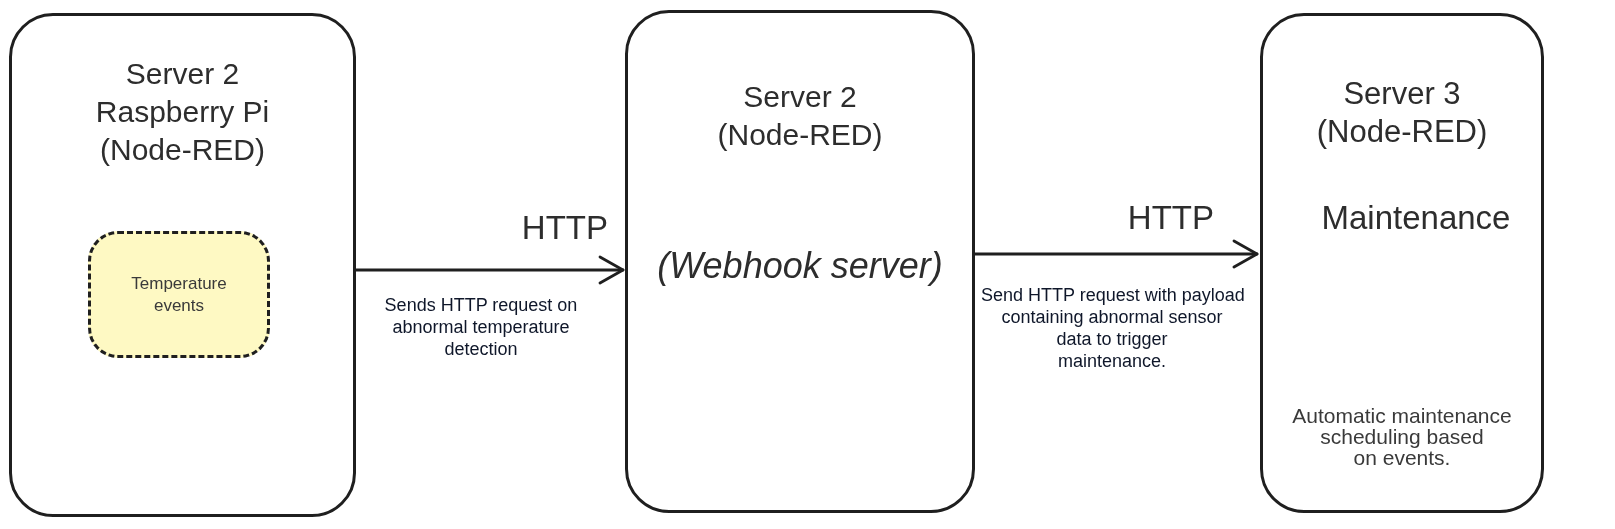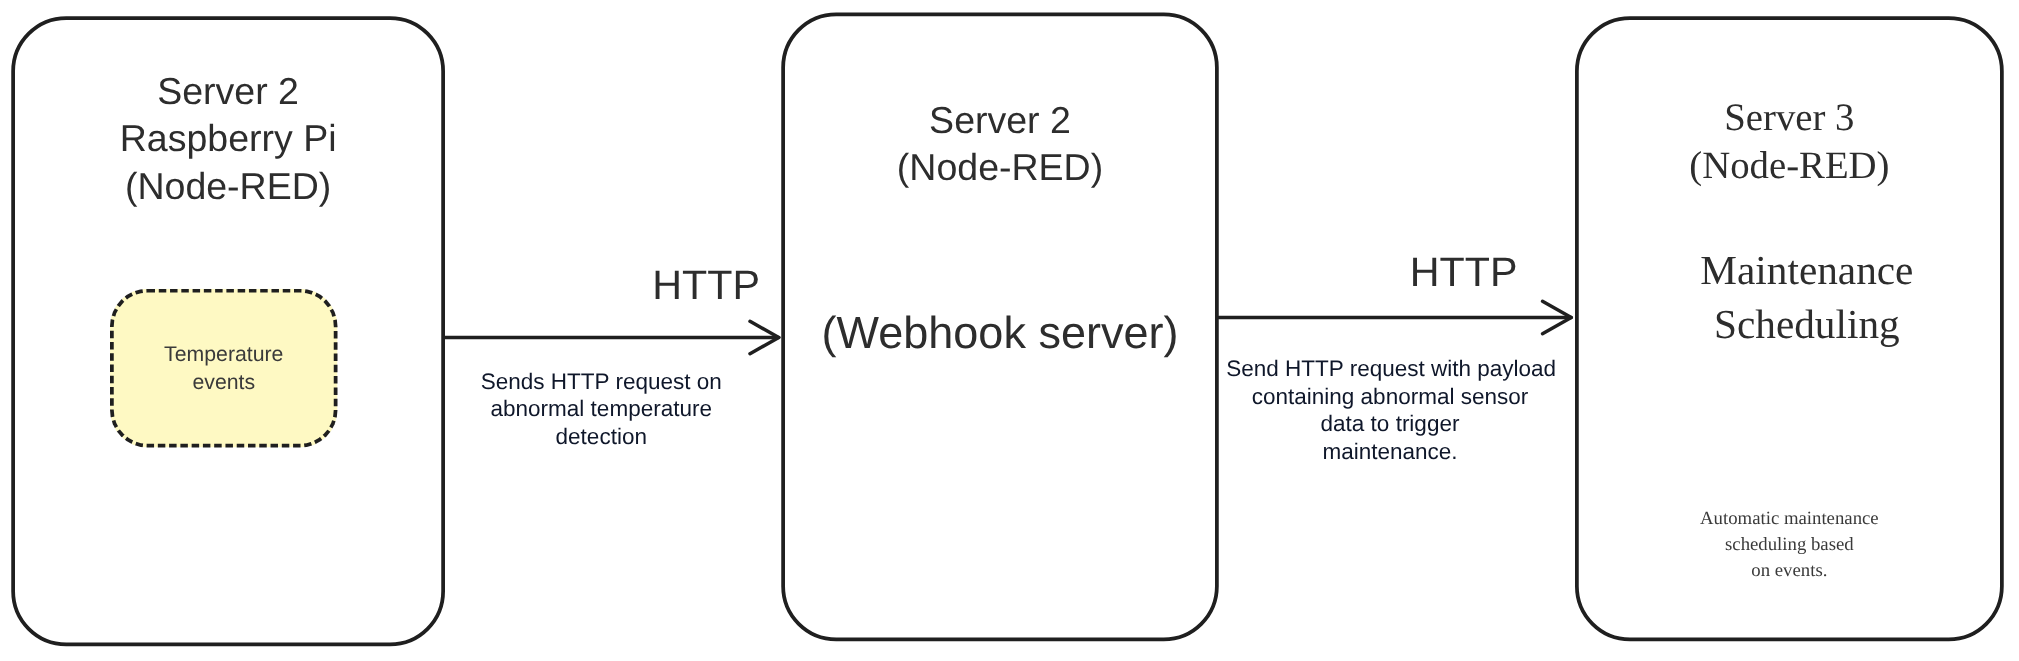--- a/index.html
+++ b/index.html
@@ -14,21 +14,21 @@
   }
   .node {
     position: absolute;
     border: 3px solid #1f1f1f;
     border-radius: 44px;
     background: #ffffff;
     box-sizing: border-box;
   }
   .node-left  { left: 9px;    top: 13px; width: 347px; height: 504px; }
   .node-mid   { left: 625px;  top: 10px; width: 350px; height: 503px; }
-  .node-right { left: 1260px; top: 13px; width: 343px; height: 500px; font-family: Liberation Serif, serif; }
+  .node-right { left: 1260px; top: 13px; width: 284px; height: 500px; }
 
   .title {
     position: absolute; left: 0; right: 0;
     text-align: center;
     font-size: 30px; line-height: 38px;
     color: #2d2d2d;
   }
   .title-left  { top: 39px; }
   .title-mid   { top: 65px; }
   .title-right { top: 59px; font-size: 31px; }
@@ -47,32 +47,33 @@
     text-align: center;
     font-size: 17px; line-height: 22px;
     color: #3a3a3a;
   }
 
   .subtitle-mid {
     position: absolute; left: 0; right: 0; top: 231px;
     text-align: center;
     font-size: 36px; line-height: 44px;
     color: #2d2d2d;
+    font-style: italic;
   }
   .system-block {
     position: absolute; left: 0; right: 0; top: 180px;
     text-align: center;
     font-size: 33px; line-height: 43px;
     color: #2d2d2d;
     margin-left: 28px;
   }
   .note-block {
     position: absolute; left: 0; right: 0; top: 389px;
     text-align: center;
-    font-size: 15px; line-height: 21px;
+    font-size: 21px; line-height: 21px;
     color: #3a3a3a;
   }
 
   .edges-svg { position: absolute; left: 0; top: 0; }
 
   .edge-label {
     position: absolute;
     text-align: right;
     font-size: 33px;
     color: #2d2d2d;
@@ -129,21 +130,20 @@
     <div class="subtitle-mid">(Webhook server)</div>
   </div>
 
   <div class="node node-right">
     <div class="title title-right">
       <div>Server 3</div>
       <div>(Node-RED)</div>
     </div>
     <div class="system-block">
       <div>Maintenance</div>
-      <div>Scheduling</div>
     </div>
     <div class="note-block">
       <div>Automatic maintenance</div>
       <div>scheduling based</div>
       <div>on events.</div>
     </div>
   </div>
 
   <div class="edge-label edge-label-1">HTTP</div>
   <div class="edge-caption edge-caption-1">

